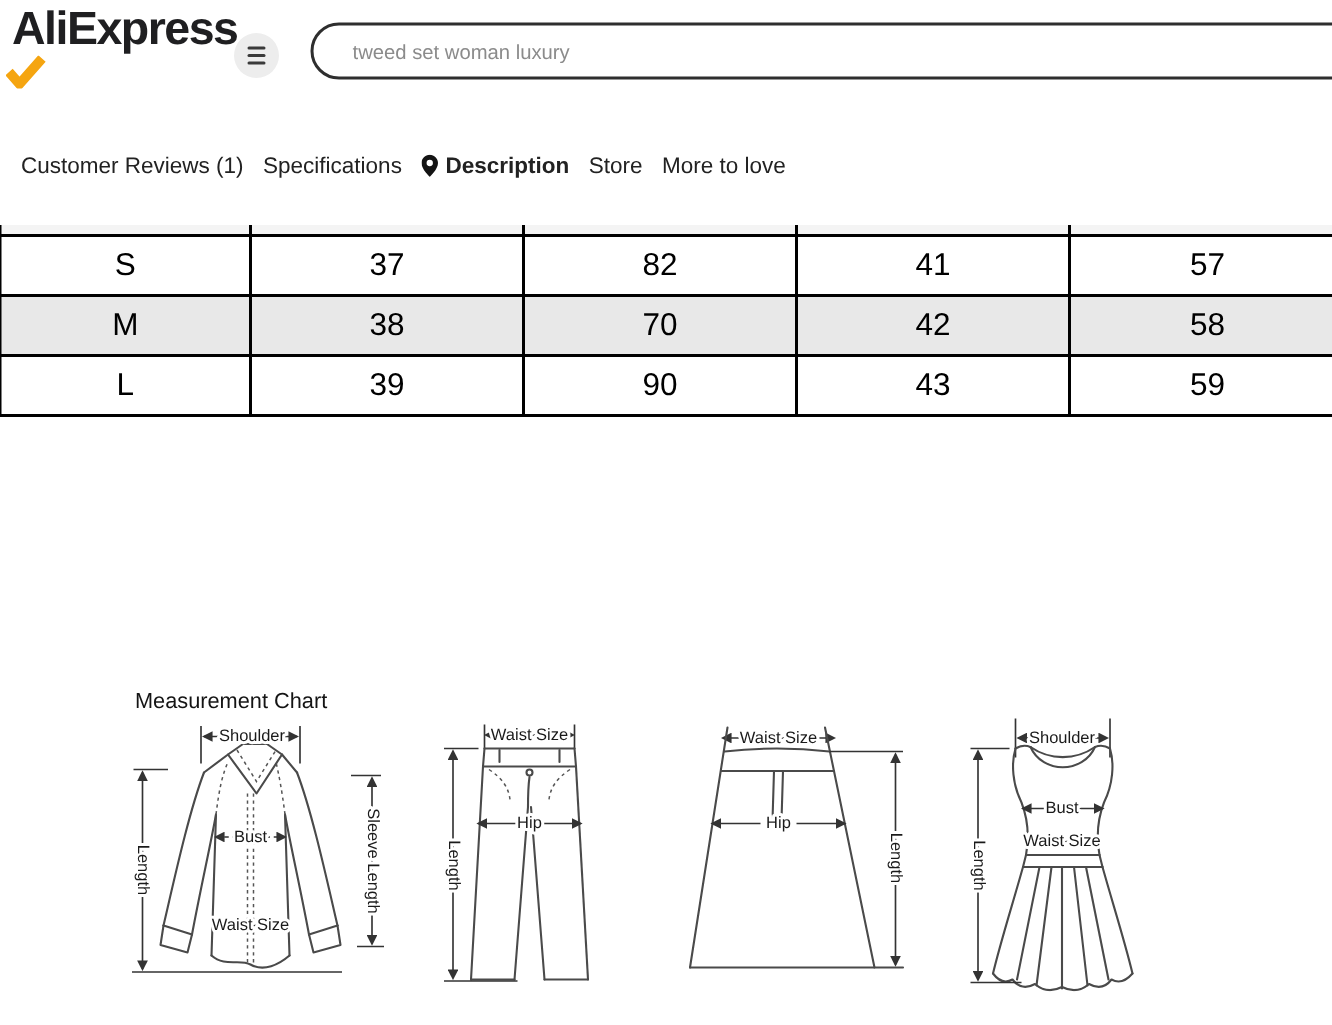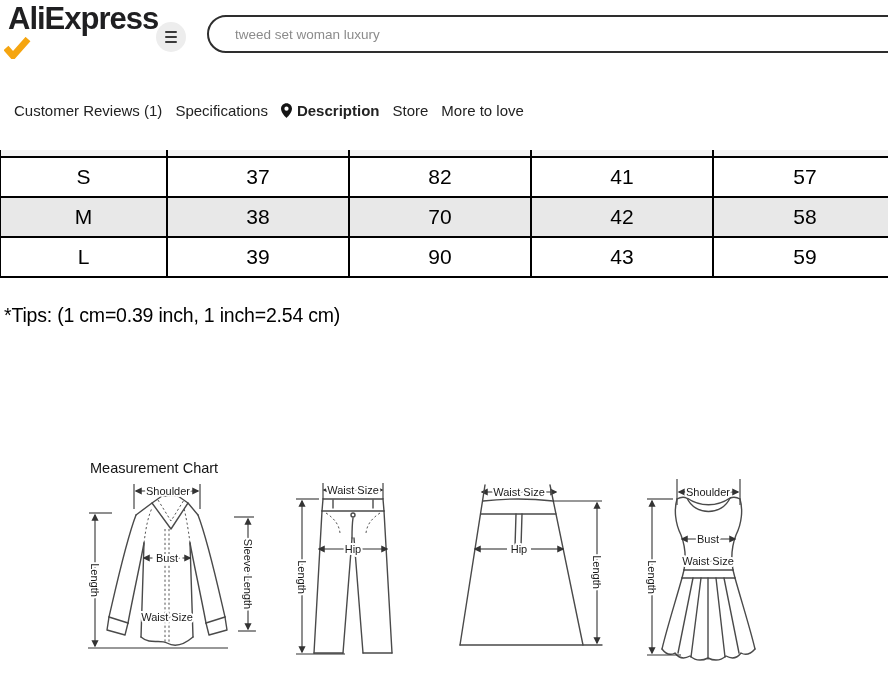--- a/index.html
+++ b/index.html
@@ -115,21 +115,20 @@
         <td>39</td>
         <td>90</td>
         <td>43</td>
         <td>59</td>
       </tr>
     </tbody>
       </table>
   </div>
 
   <div class="tips">
-    <div>*Tips: (1 cm=0.39 inch, 1 inch=2.54 cm)</div>
   </div>
 
   <div class="mc-title">Measurement Chart</div>
 
   <div class="mc" style="left:88px; top:479px;">
     <svg width="172" height="178" viewBox="0 0 172 178">
       <defs>
         <marker id="a1" viewBox="0 0 10 10" refX="8" refY="5" markerWidth="6.5" markerHeight="6.5" orient="auto-start-reverse">
           <path d="M0,0 L10,5 L0,10 z" fill="#333"></path>
         </marker>

